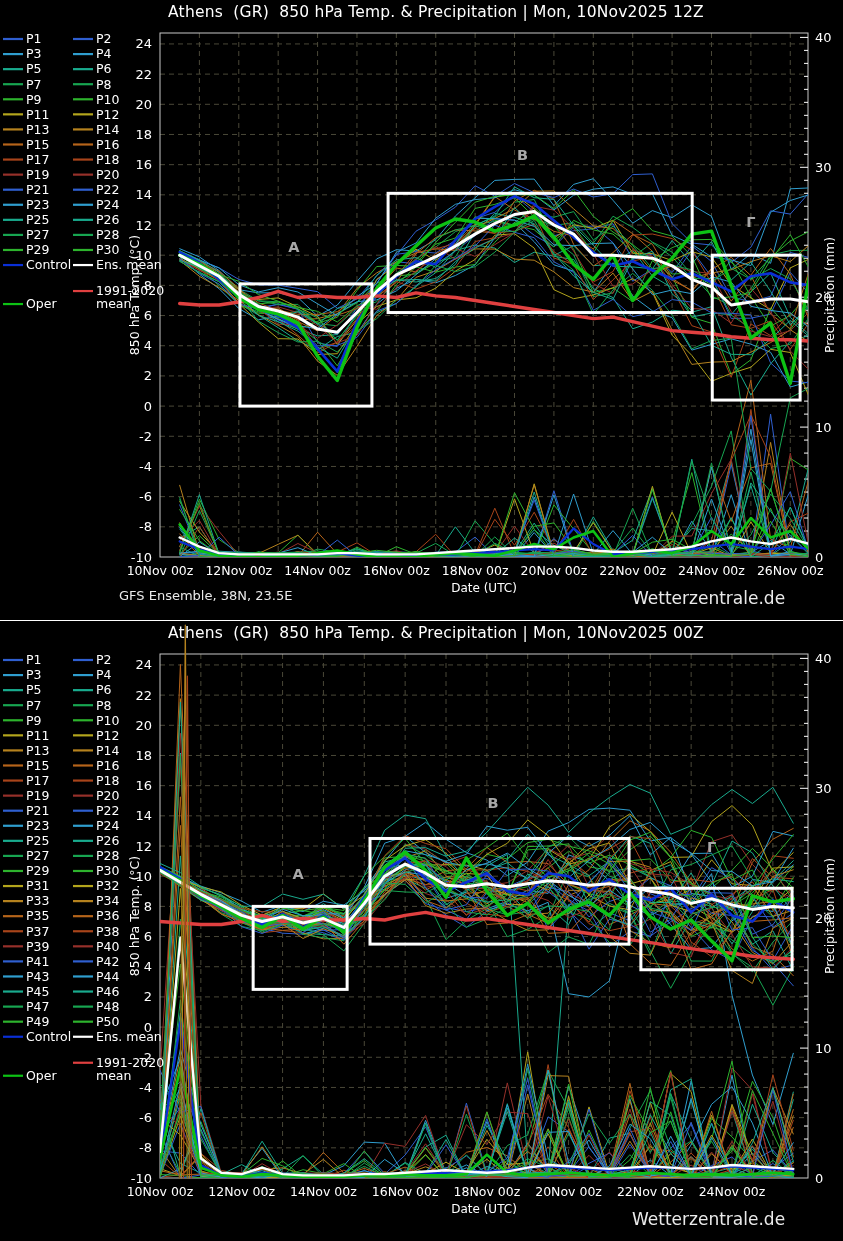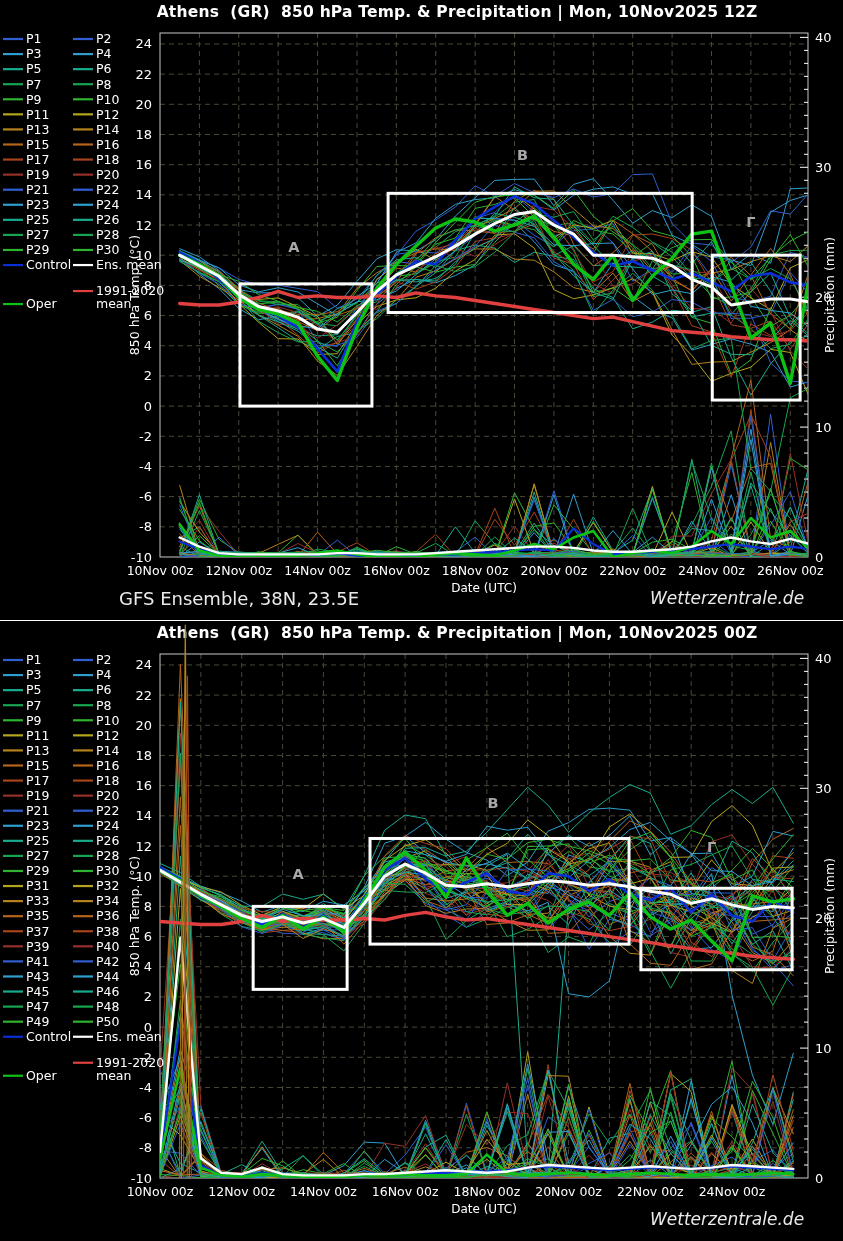--- a/index.html
+++ b/index.html
@@ -1,23 +1,23 @@
 <!DOCTYPE html>
 <html><head>
 <meta charset="utf-8">
 <style>
   html,body{margin:0;padding:0;background:#000;}
   body{width:843px;height:1241px;position:relative;font-family:"DejaVu Sans",sans-serif;overflow:hidden;}
   .panel{position:absolute;left:0;width:843px;height:620px;background:#000;}
   #panel-0{top:0;}
   #panel-1{top:621px;}
   .chart-title{position:absolute;top:3px;left:128px;width:616px;text-align:center;color:#fff;
-    font-weight:bold;font-size:15.5px;letter-spacing:.2px;white-space:pre;z-index:1;margin-left:21px;}
-  .footer-left{position:absolute;top:588px;left:119px;font-size:18px;color:#eaeaea;z-index:1;white-space:pre;}
-  .footer-right{position:absolute;top:588px;left:650px;font-size:17px;color:#eaeaea;z-index:1;white-space:pre;font-style:italic;}
+    font-weight:normal;font-size:15.5px;letter-spacing:.2px;white-space:pre;z-index:1;}
+  .footer-left{position:absolute;top:588px;left:119px;font-size:13px;color:#eaeaea;z-index:1;white-space:pre;}
+  .footer-right{position:absolute;top:588px;left:632px;font-size:17px;color:#eaeaea;z-index:1;white-space:pre;}
   .divider{position:absolute;top:620px;left:0;width:843px;height:1px;background:#fff;z-index:5;}
   svg.meteogram{position:absolute;top:0;left:0;z-index:2;pointer-events:none;}
 </style>
 </head>
 <body>
 
 <div class="page">
 
   <section class="panel" id="panel-0">
     <div class="chart-title">Athens  (GR)  850 hPa Temp. &amp; Precipitation | Mon, 10Nov2025 12Z</div>

